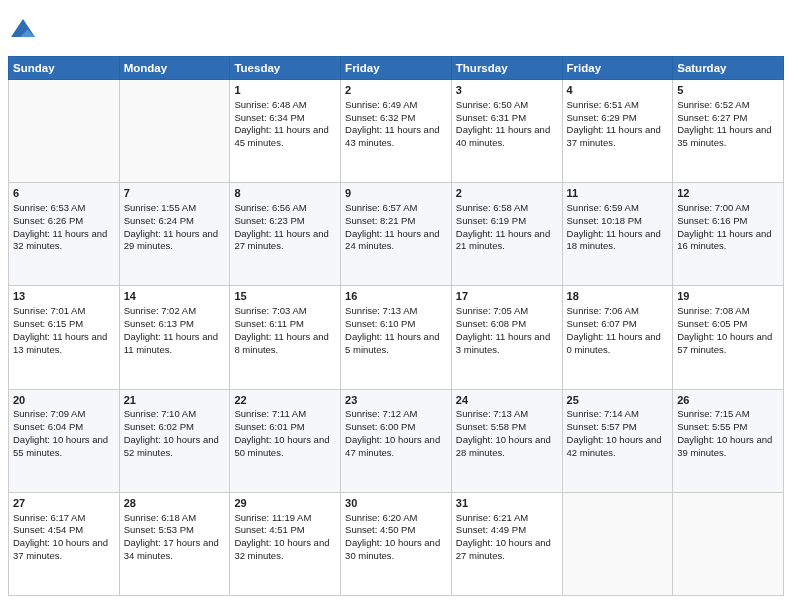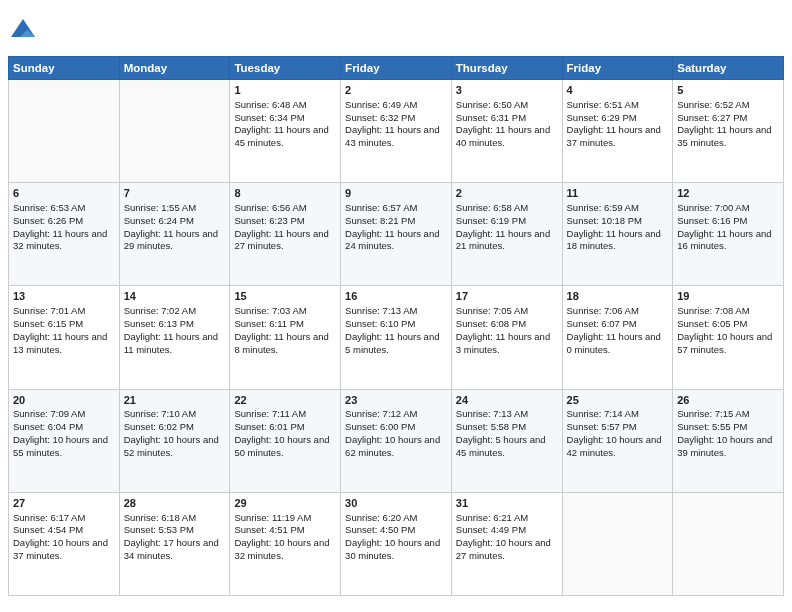--- a/index.html
+++ b/index.html
@@ -148,22 +148,22 @@
           <td><span class="day-number">15</span><span>Sunrise: 7:03 AM</span><br><span>Sunset: 6:11 PM</span><br><span>Daylight: 11 hours and 8 minutes.</span></td>
           <td><span class="day-number">16</span><span>Sunrise: 7:13 AM</span><br><span>Sunset: 6:10 PM</span><br><span>Daylight: 11 hours and 5 minutes.</span></td>
           <td><span class="day-number">17</span><span>Sunrise: 7:05 AM</span><br><span>Sunset: 6:08 PM</span><br><span>Daylight: 11 hours and 3 minutes.</span></td>
           <td><span class="day-number">18</span><span>Sunrise: 7:06 AM</span><br><span>Sunset: 6:07 PM</span><br><span>Daylight: 11 hours and 0 minutes.</span></td>
           <td><span class="day-number">19</span><span>Sunrise: 7:08 AM</span><br><span>Sunset: 6:05 PM</span><br><span>Daylight: 10 hours and 57 minutes.</span></td>
         </tr>
         <tr>
           <td><span class="day-number">20</span><span>Sunrise: 7:09 AM</span><br><span>Sunset: 6:04 PM</span><br><span>Daylight: 10 hours and 55 minutes.</span></td>
           <td><span class="day-number">21</span><span>Sunrise: 7:10 AM</span><br><span>Sunset: 6:02 PM</span><br><span>Daylight: 10 hours and 52 minutes.</span></td>
           <td><span class="day-number">22</span><span>Sunrise: 7:11 AM</span><br><span>Sunset: 6:01 PM</span><br><span>Daylight: 10 hours and 50 minutes.</span></td>
-          <td><span class="day-number">23</span><span>Sunrise: 7:12 AM</span><br><span>Sunset: 6:00 PM</span><br><span>Daylight: 10 hours and 62 minutes.</span></td>
-          <td><span class="day-number">24</span><span>Sunrise: 7:13 AM</span><br><span>Sunset: 5:58 PM</span><br><span>Daylight: 5 hours and 45 minutes.</span></td>
+          <td><span class="day-number">23</span><span>Sunrise: 7:12 AM</span><br><span>Sunset: 6:00 PM</span><br><span>Daylight: 10 hours and 47 minutes.</span></td>
+          <td><span class="day-number">24</span><span>Sunrise: 7:13 AM</span><br><span>Sunset: 5:58 PM</span><br><span>Daylight: 10 hours and 28 minutes.</span></td>
           <td><span class="day-number">25</span><span>Sunrise: 7:14 AM</span><br><span>Sunset: 5:57 PM</span><br><span>Daylight: 10 hours and 42 minutes.</span></td>
           <td><span class="day-number">26</span><span>Sunrise: 7:15 AM</span><br><span>Sunset: 5:55 PM</span><br><span>Daylight: 10 hours and 39 minutes.</span></td>
         </tr>
         <tr>
           <td><span class="day-number">27</span><span>Sunrise: 6:17 AM</span><br><span>Sunset: 4:54 PM</span><br><span>Daylight: 10 hours and 37 minutes.</span></td>
           <td><span class="day-number">28</span><span>Sunrise: 6:18 AM</span><br><span>Sunset: 5:53 PM</span><br><span>Daylight: 17 hours and 34 minutes.</span></td>
           <td><span class="day-number">29</span><span>Sunrise: 11:19 AM</span><br><span>Sunset: 4:51 PM</span><br><span>Daylight: 10 hours and 32 minutes.</span></td>
           <td><span class="day-number">30</span><span>Sunrise: 6:20 AM</span><br><span>Sunset: 4:50 PM</span><br><span>Daylight: 10 hours and 30 minutes.</span></td>
           <td><span class="day-number">31</span><span>Sunrise: 6:21 AM</span><br><span>Sunset: 4:49 PM</span><br><span>Daylight: 10 hours and 27 minutes.</span></td>
           <td class="empty"></td>

